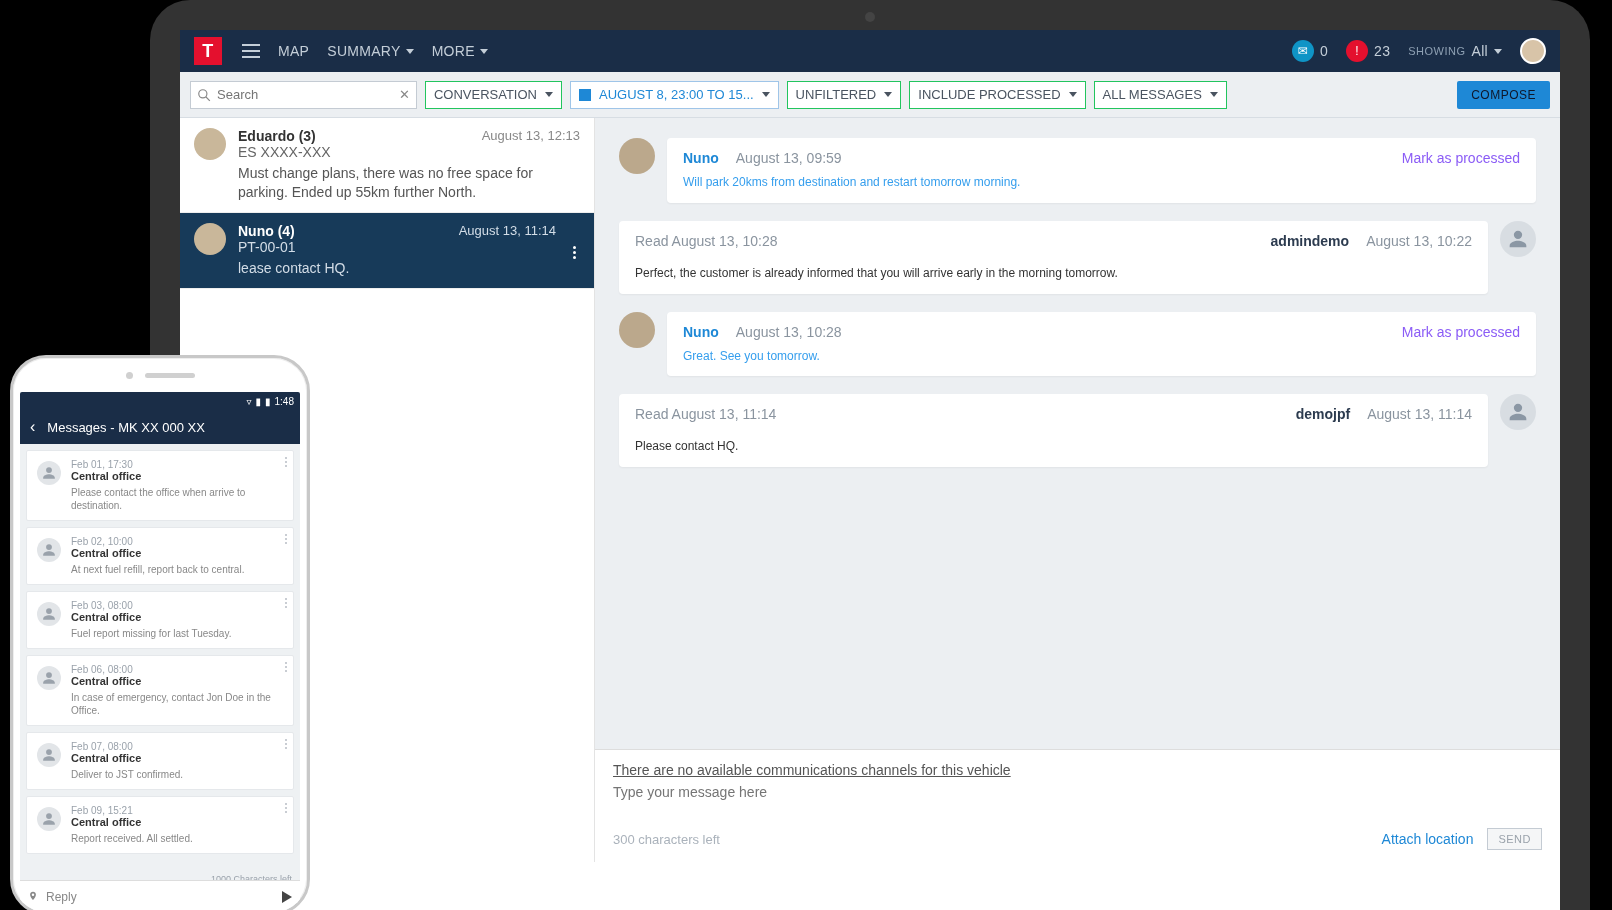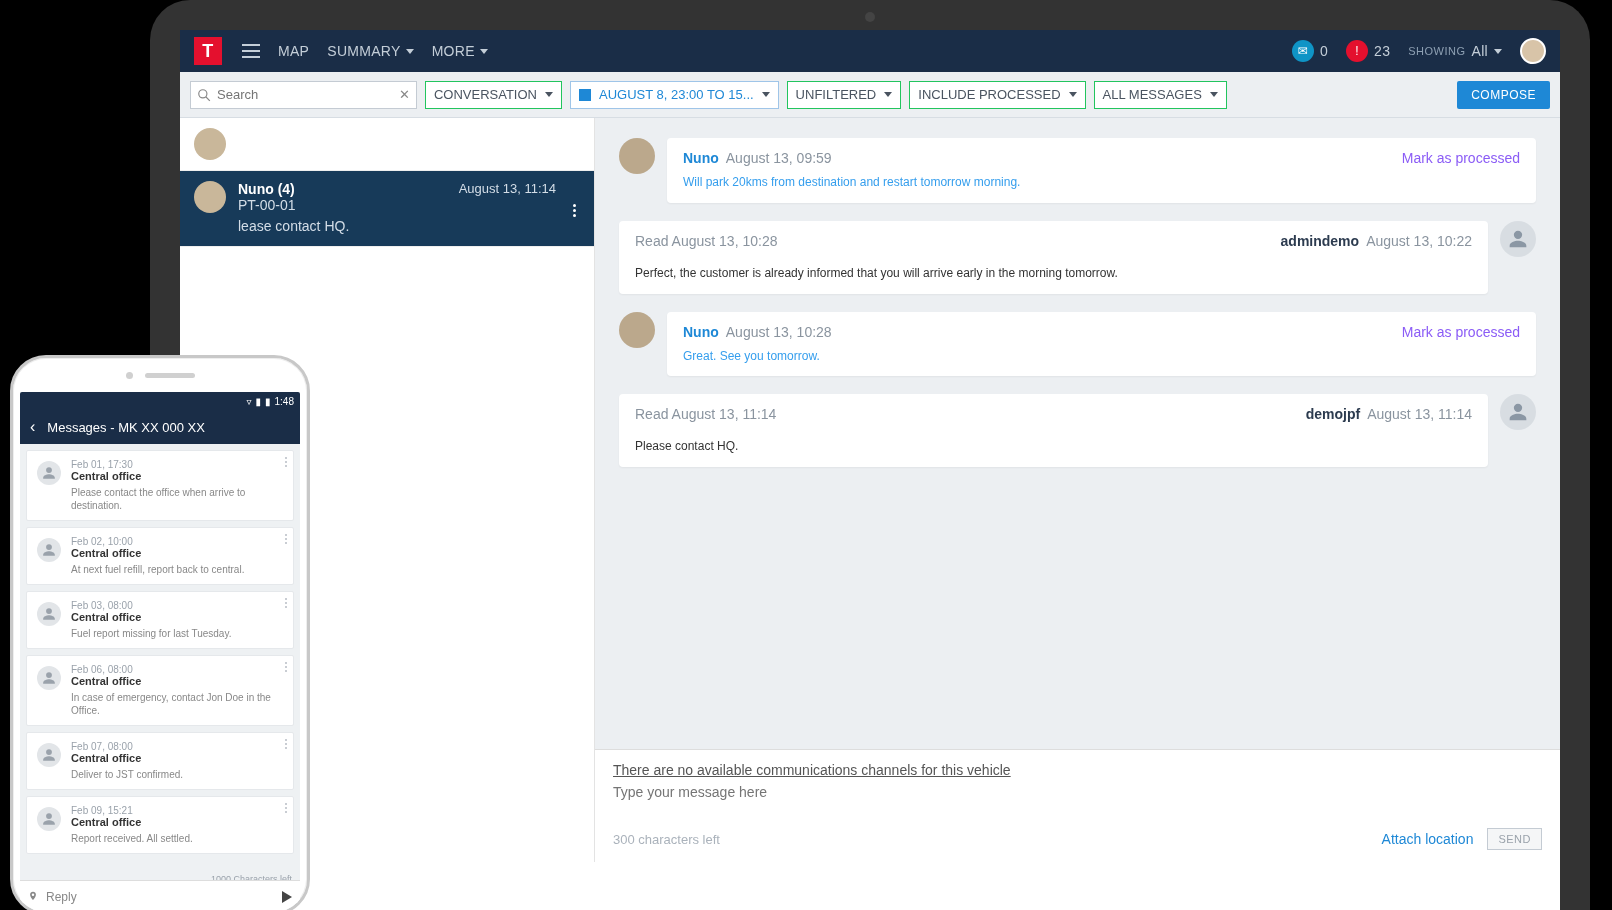--- a/index.html
+++ b/index.html
@@ -74,21 +74,21 @@
 .searchbox .clear{color:#888;cursor:pointer;}
 .drop{
   height:28px;border:1px solid #22c55e;background:#fff;
   display:flex;align-items:center;padding:0 8px;gap:8px;cursor:pointer;
 }
 .drop .caret-down{border-top-color:#4a5460;}
 .drop.date{color:#1e88d6;font-weight:500;border-color:#9fc5e8;}
 .drop.date .cal{width:12px;height:12px;background:#1e88d6;}
 .filterspacer{flex:1;}
 .compose{
-  height:28px;padding:0 14px;background:#1e88d6;color:#ffffff;border:none;
+  height:28px;padding:0 14px;background:#1e88d6;color:#0f172a;border:none;
   font-size:12px;letter-spacing:.5px;cursor:pointer;border-radius:2px;
 }
 
 
 .body{display:flex;height:calc(100% - 42px - 48px - 46px);}
 
 
 .convlist{width:415px;background:#fff;border-right:1px solid #e3e3e3;overflow:hidden;}
 .conv{padding:10px 14px; border-bottom:1px solid #eee; font-size:14px; color:#333; display:flex; gap:12px;}
 .conv .av{width:32px;height:32px;border-radius:50%;background:#c9b79a;flex-shrink:0;}
@@ -108,21 +108,21 @@
 .msgs{flex:1;overflow:auto;padding:20px 24px;}
 .bubble-wrap{display:flex;gap:12px;margin-bottom:18px;}
 .bubble-wrap.right{flex-direction:row-reverse;}
 .bubble-av{width:36px;height:36px;border-radius:50%;background:#bba88c;flex-shrink:0;}
 .bubble-av.gray{background:#d8dde2;display:flex;align-items:center;justify-content:center;}
 .bubble-av.gray svg{width:20px;height:20px;fill:#8b97a4;}
 .bubble{
   flex:1;background:#fff;border-radius:4px;padding:12px 16px;
   box-shadow:0 1px 2px rgba(0,0,0,.05);
 }
-.bhdr{display:flex;align-items:baseline;gap:7px;margin-bottom:8px;}
+.bhdr{display:flex;align-items:baseline;gap:17px;margin-bottom:8px;}
 .bname{color:#1e88d6;font-weight:600;font-size:14px;}
 .bname.dark{color:#2c3b4f;}
 .btime{color:#8a949f;font-size:14px;}
 .baction{margin-left:auto;color:#8b5cf6;font-size:14px;cursor:pointer;}
 .btext{font-size:12px;color:#333;line-height:1.4;}
 .btext.blue{color:#359eed;}
 .readline{color:#8a949f;font-size:14px;margin-bottom:8px;}
 
 
 .composer{background:#fff;border-top:1px solid #ddd;padding:12px 18px;font-size:14px;color:#555;}
@@ -253,20 +253,28 @@
         </div>
         <div class="filterspacer"></div>
         <button class="compose">COMPOSE</button>
       </div>
 
       <div class="body">
 
         <div class="convlist">
           <div class="conv">
             <div class="av"></div>
+            <div class="info">
+              <div class="row1">
+                <span class="name">Eduardo (3)</span>
+                <span class="time">August 13, 12:13</span>
+              </div>
+              <div class="sub">ES XXXX-XXX</div>
+              <div class="preview">Must change plans, there was no free space for parking. Ended up 55km further North.</div>
+            </div>
           </div>
           <div class="conv selected">
             <div class="av"></div>
             <div class="info">
               <div class="row1">
                 <span class="name">Nuno (4)</span>
                 <span class="time">August 13, 11:14</span>
               </div>
               <div class="sub">PT-00-01</div>
               <div class="preview">lease contact HQ.</div>

